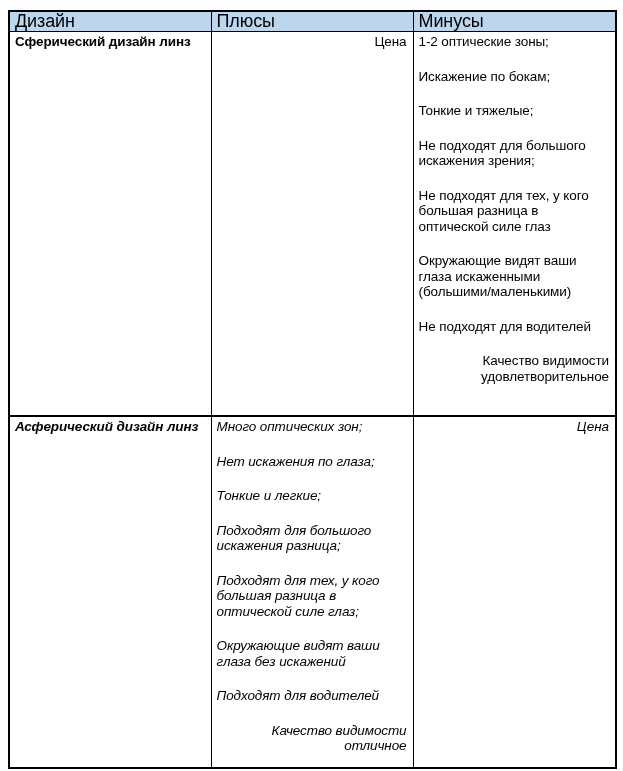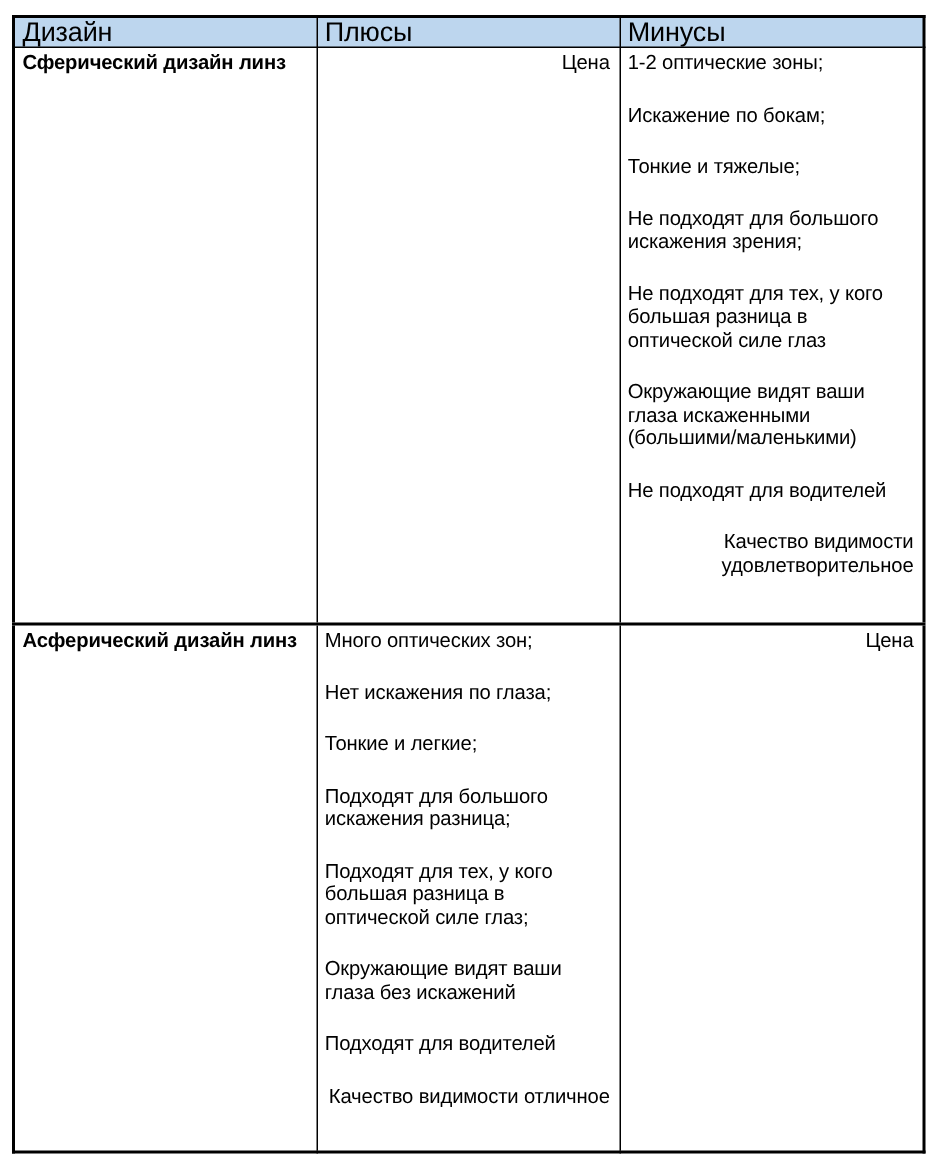--- a/index.html
+++ b/index.html
@@ -42,21 +42,21 @@
   }
   table.cmp td {
     vertical-align: top;
     text-align: left;
     border: 1px solid #000000;
     padding: 2px 6px 0px 5px;
     line-height: 15.5px;
     overflow: hidden;
   }
   tr.row1 td { height: 381px; border-bottom: 2px solid #000000; }
-  tr.row2 td { height: 348px; }
+  tr.row2 td { height: 348px; font-style: italic; }
   td.design-cell { font-weight: bold; margin-left: 44px; }
   td p {
     margin: 0 0 19px 0;
     white-space: pre-line;
   }
   td p:last-child { margin-bottom: 0; text-align: right; }
 </style>
 </head>
 <body>
 

